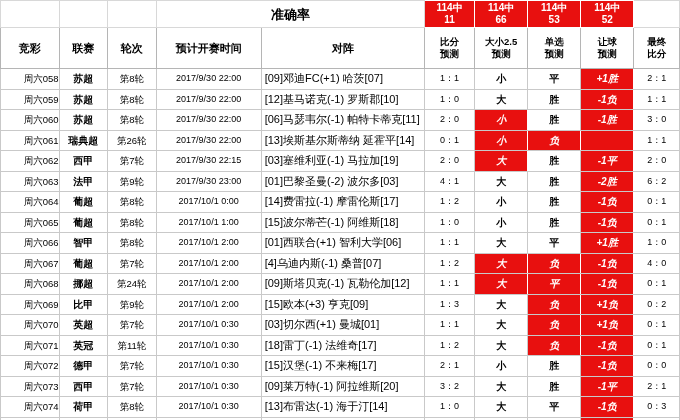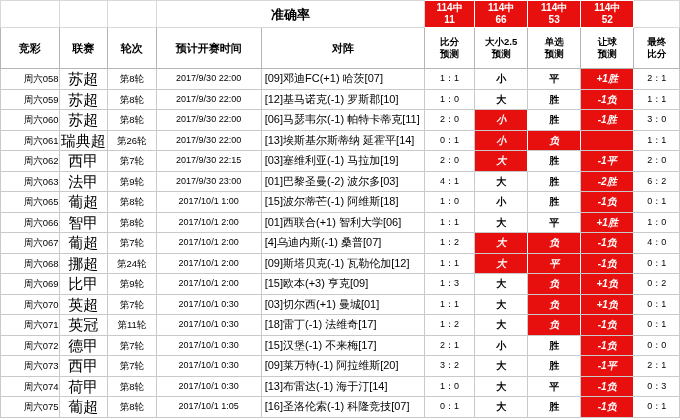--- a/index.html
+++ b/index.html
@@ -67,21 +67,21 @@
     font-size: 9.5px;
     line-height: 12px;
     font-weight: bold;
   }
   .colhdr .l1 { display: block; }
   .colhdr .l2 { display: block; }
 
   
   tbody td { height: 19.5px; }
   td.date { font-size: 9.5px; text-align: right; }
-  td.league { font-size: 15px; }
+  td.league { font-size: 10px; font-weight: bold; }
   td.round { font-size: 9.5px; }
   td.time { font-size: 9px; }
   td.match {
     font-size: 11px;
     text-align: left;
     padding-left: 3px;
   }
   td.score { font-size: 9px; }
   td.pick { font-size: 10px; font-weight: bold; }
   td.final { font-size: 9px; }
@@ -227,20 +227,32 @@
           <td class="round">第9轮</td>
           <td class="time">2017/9/30 23:00</td>
           <td class="match">[01]巴黎圣曼(-2)      波尔多[03]</td>
           <td class="score">4：1</td>
           <td class="pick">大</td>
           <td class="pick">胜</td>
           <td class="pick red-bg">-2胜</td>
           <td class="final">6：2</td>
         </tr>
         <tr>
+          <td class="date">周六064</td>
+          <td class="league">葡超</td>
+          <td class="round">第8轮</td>
+          <td class="time">2017/10/1 0:00</td>
+          <td class="match">[14]费雷拉(-1)        摩雷伦斯[17]</td>
+          <td class="score">1：2</td>
+          <td class="pick">小</td>
+          <td class="pick">胜</td>
+          <td class="pick red-bg">-1负</td>
+          <td class="final">0：1</td>
+        </tr>
+        <tr>
           <td class="date">周六065</td>
           <td class="league">葡超</td>
           <td class="round">第8轮</td>
           <td class="time">2017/10/1 1:00</td>
           <td class="match">[15]波尔蒂芒(-1)      阿维斯[18]</td>
           <td class="score">1：0</td>
           <td class="pick">小</td>
           <td class="pick">胜</td>
           <td class="pick red-bg">-1负</td>
           <td class="final">0：1</td>

